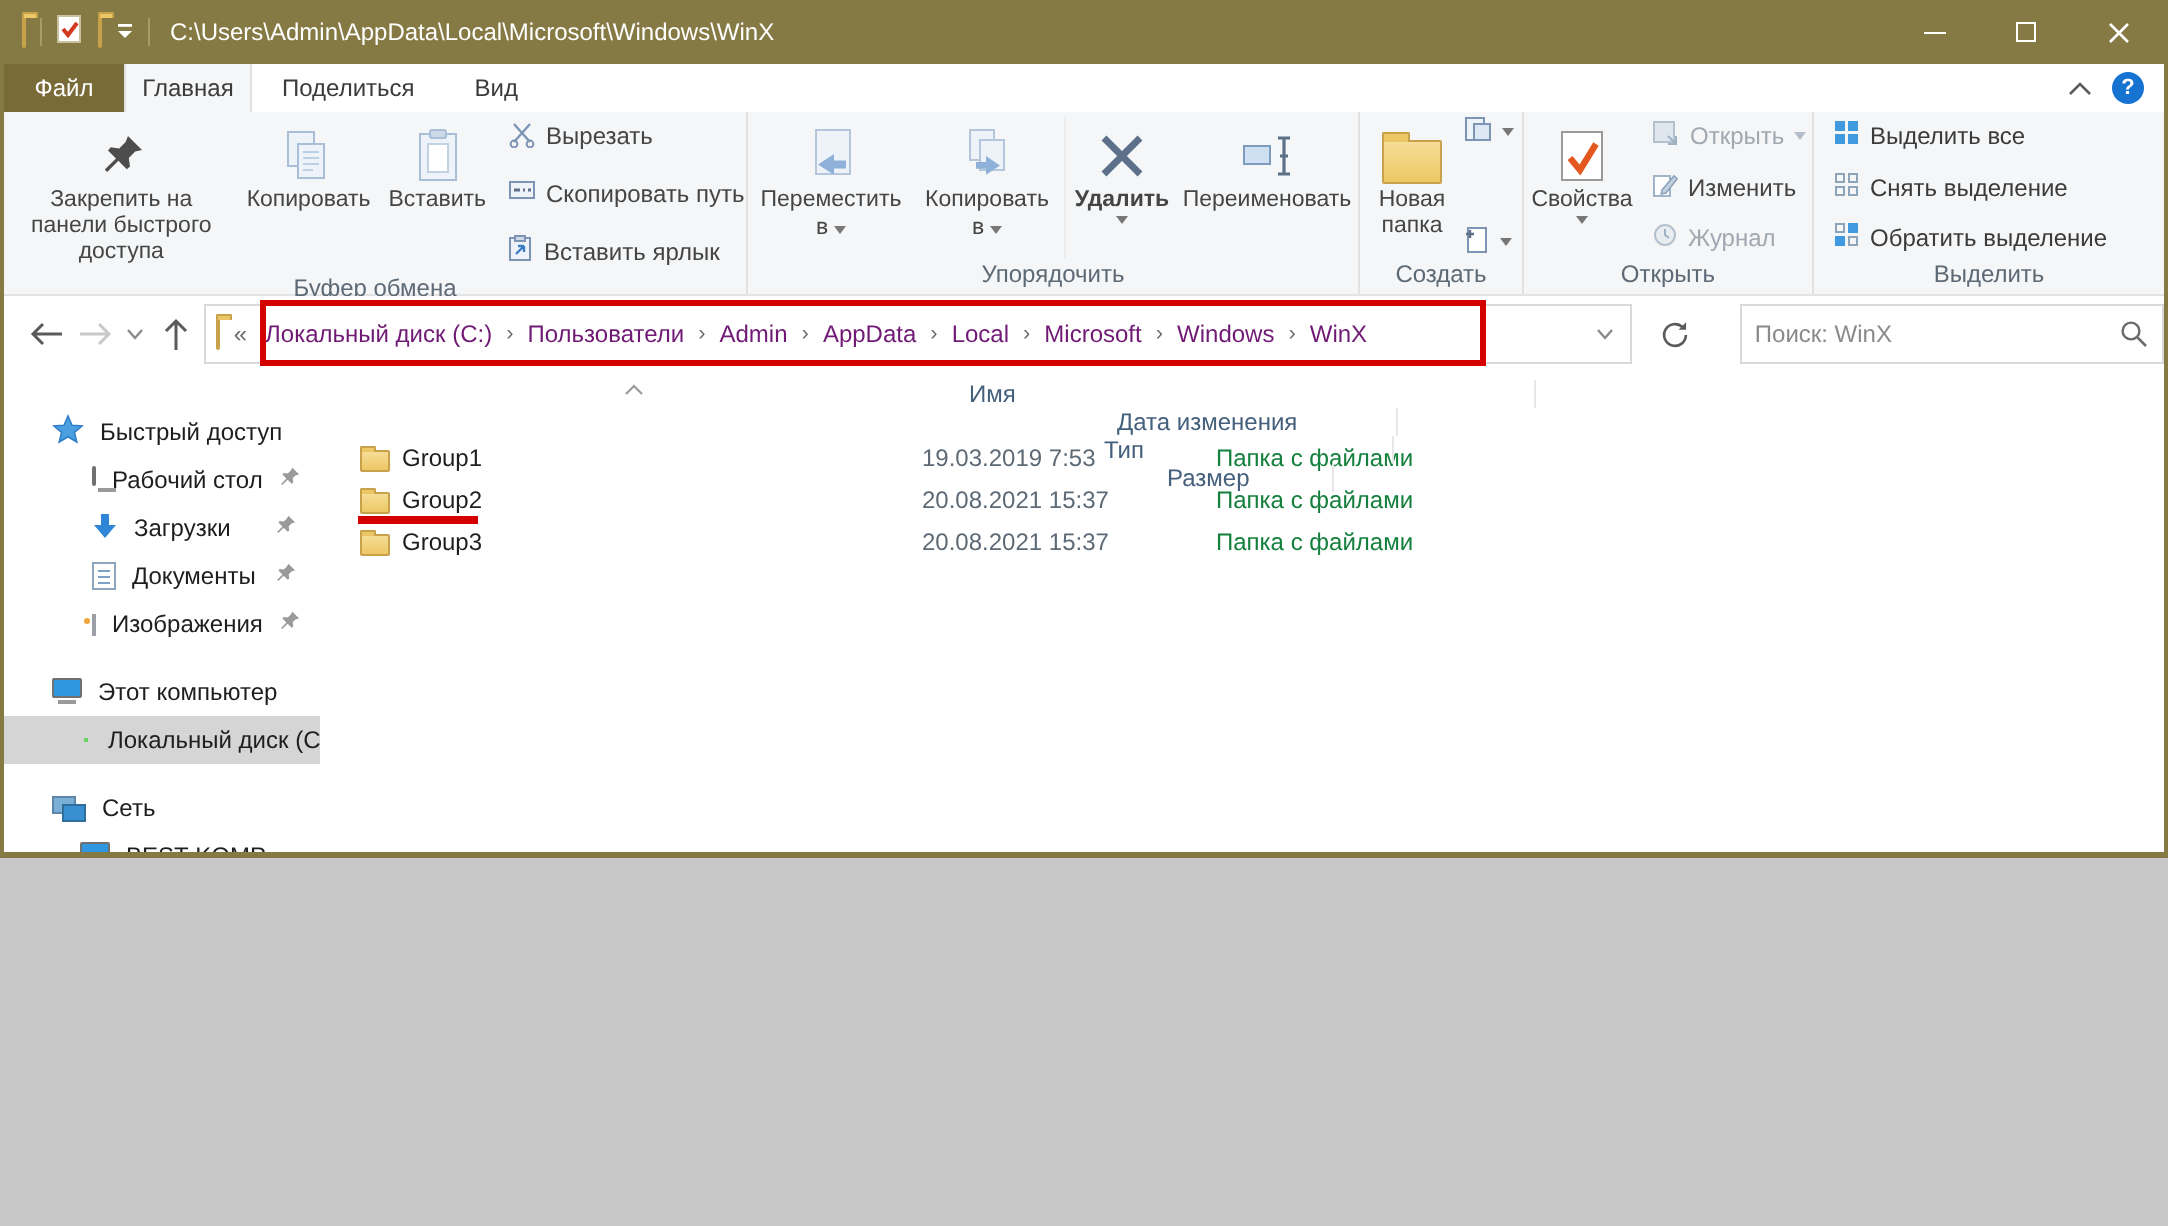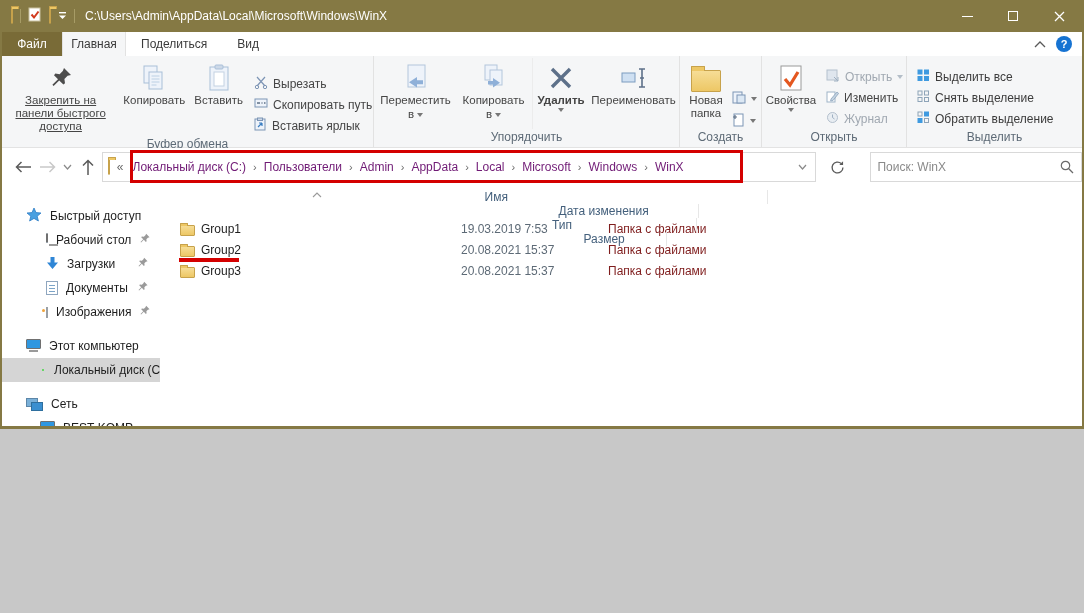--- a/index.html
+++ b/index.html
@@ -36,21 +36,21 @@
                 font-size:11px; font-weight:bold; display:flex; align-items:center; justify-content:center; }
   
   .ribbon{ height:92px; background:#f5f6f7; border-bottom:1px solid #e3e3e3; display:flex; }
   .rgroup{ border-right:1px solid #e2e2e2; display:flex; flex-direction:column; padding-top:2px; }
   .rgroup:last-child{ border-right:none; }
   .ggrid{ flex:1; display:flex; align-items:stretch; }
   .glabel{ text-align:center; color:#5d6a76; font-size:12px; padding:1px 0 3px; }
   .rbtn{ display:flex; flex-direction:column; align-items:center; padding:4px 5px 2px; text-align:center;
          font-size:11.5px; color:#454545; line-height:1.15; cursor:default; }
   .rbtn .ric{ height:32px; display:flex; align-items:center; justify-content:center; }
-  .srowcol{ display:flex; flex-direction:column; justify-content:flex-end; gap:1px; padding-left:6px; }
+  .srowcol{ display:flex; flex-direction:column; justify-content:space-between; gap:1px; padding-left:6px; }
   .srow{ display:flex; align-items:center; gap:5px; height:20px; font-size:12px; color:#454545; cursor:default; }
   .car{ width:0; height:0; border-left:3.5px solid transparent; border-right:3.5px solid transparent;
         border-top:4px solid #777; display:inline-block; }
   .sub{ display:flex; align-items:center; gap:3px; justify-content:center; margin-top:1px; }
   .dis{ color:#a0a8b1; }
   
   .addrrow{ height:38px; display:flex; align-items:center; padding-left:10px; position:relative; background:#fff; }
   .navbtn{ width:24px; height:28px; display:flex; align-items:center; justify-content:center; cursor:default; }
   .navbtn.small{ width:16px; }
   .addrbox{ width:716px; height:30px; border:1px solid #d9d9d9; background:#fff; display:flex; align-items:center;
@@ -77,21 +77,21 @@
   .hc{ height:20px; display:flex; align-items:center; border-right:1px solid #e7e7e7; cursor:default; }
   .hc-name{ width:293px; padding-left:10px; }
   .hc-date{ width:155px; padding-left:15px; }
   .hc-type{ width:152px; padding-left:7px; }
   .hc-size{ width:91px; padding-left:8px; }
   .sortcaret{ position:absolute; left:152px; top:-3px; }
   .rows{ margin-top:8px; }
   .frow{ height:21px; display:flex; padding-left:20px; cursor:default; }
   .frow .name{ width:266px; padding-left:6px; color:#1e1e1e; }
   .frow .date{ width:147px; color:#5d6a76; }
-  .frow .type{ color:#7f1d1d; }
+  .frow .type{ color:#15803d; }
   
   .statusbar{ height:25px; border-top:1px solid #e3e3e3; display:flex; align-items:center; background:#fff; }
   .stat-left{ display:flex; align-items:center; gap:10px; padding-left:12px; color:#2b4a70; }
   .ssep{ width:1px; height:16px; background:#e0e0e0; }
   .stat-right{ margin-left:auto; display:flex; align-items:center; gap:2px; padding-right:10px; }
   .viewbtn{ width:24px; height:21px; display:flex; align-items:center; justify-content:center; cursor:default; }
   .viewbtn.sel{ background:#cbe8f9; border:1px solid #45aae3; }
   .pic{ position:relative; width:15px; height:11px; border:1px solid #9aa0a6;
         background:linear-gradient(180deg,#cfe3f2 55%,#8fc15e 55%); }
   .pic::after{ content:""; position:absolute; right:2px; top:1px; width:3px; height:3px; border-radius:50%; background:#f0a43c; }
@@ -162,21 +162,21 @@
           </svg>
       </span>
       <span class="help-circle">?</span>
     </div>
   </div>
 
   <div class="ribbon">
 
     <div class="rgroup" style="width:372px;">
       <div class="ggrid">
-        <div class="rbtn" style="width:138px;text-decoration:underline;">
+        <div class="rbtn" style="width:138px;">
           <div class="ric">
             <svg width="24" height="24" viewBox="0 0 24 24">
                 <path d="M15 2l7 7-3.4.8-3.2 3.2.6 4.2-1.6 1.4-4.2-4.2-5.6 5.6-1.2-1.2 5.6-5.6L5 9.2l1.4-1.6 4.2.6 3.2-3.2z" fill="#4d4d4d"></path>
               </svg>
           </div>
           <div>Закрепить на панели быстрого доступа</div>
         </div>
         <div class="rbtn" style="width:70px;">
           <div class="ric">
             <svg width="26" height="28" viewBox="0 0 26 28">

